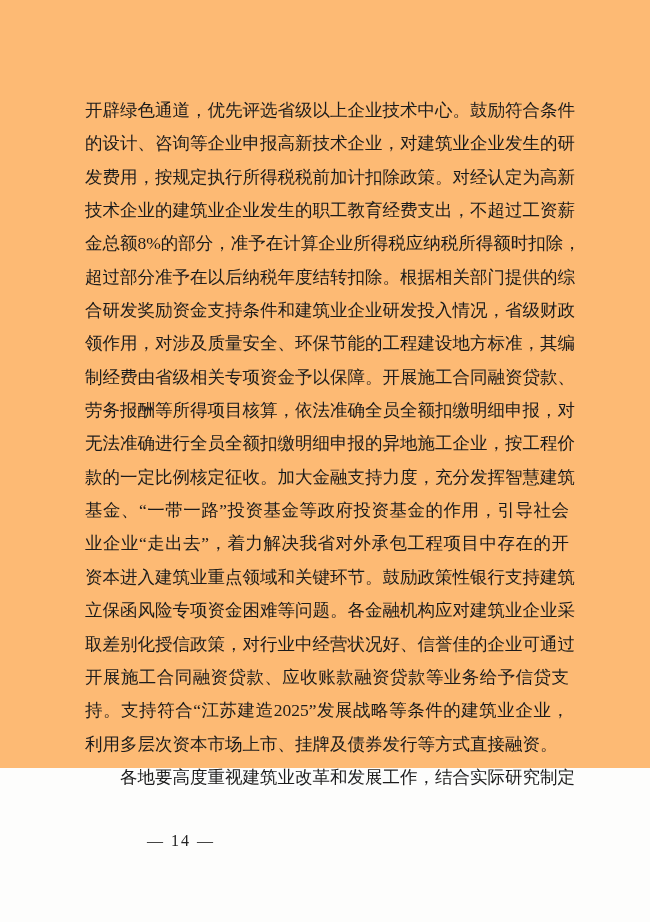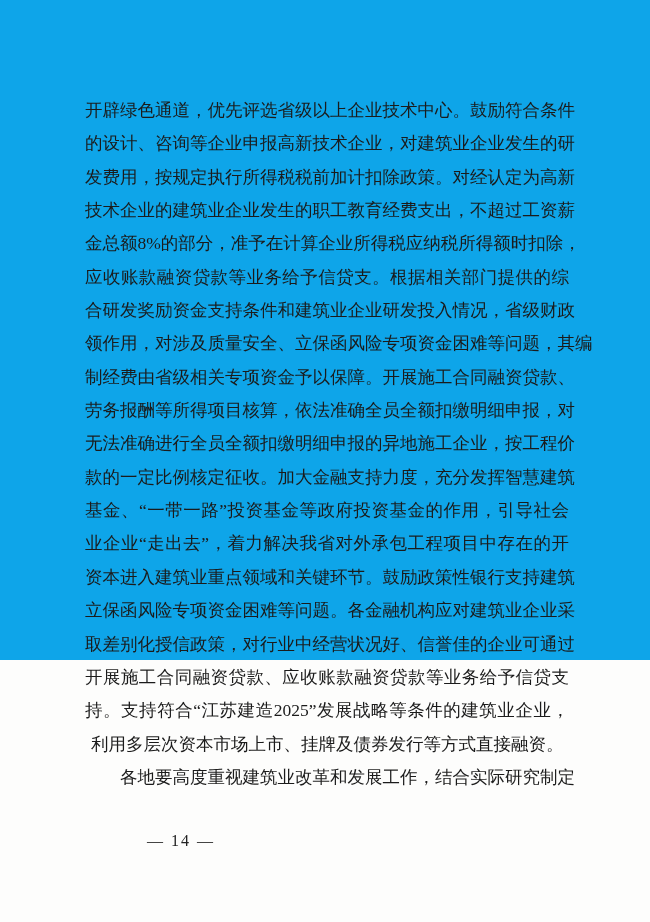--- a/index.html
+++ b/index.html
@@ -9,22 +9,22 @@
   body {
     width: 650px;
     height: 922px;
     background: #fdfdfc;
     overflow: hidden;
     font-family: "Liberation Serif", "DejaVu Serif", serif;
   }
   .page {
     position: relative;
     width: 650px;
-    height: 660px;
-    background: #0ea5e9;
+    height: 768px;
+    background: #fdba74;
   }
   .text-block {
     position: absolute;
     left: 85px;
     top: 94px;
     width: 484px;
     color: #1b1b1b;
   }
   .line {
     font-size: 17.5px;
@@ -32,21 +32,20 @@
     height: 33.35px;
     white-space: nowrap;
     text-align: justify;
     text-align-last: justify;
     text-justify: inter-character;
     overflow: visible;
   }
   .line.para-end {
     text-align: right;
     text-align-last: left;
-    margin-left: 6px;
   }
   .line.indent {
     text-indent: 2em;
   }
   .page-number {
     position: absolute;
     left: 99px;
     top: 830px;
     font-size: 16px;
     line-height: 22px;
@@ -58,23 +57,23 @@
 </head>
 <body>
 
 <div class="page">
   <div class="text-block">
     <div class="line">开辟绿色通道，优先评选省级以上企业技术中心。鼓励符合条件</div>
     <div class="line">的设计、咨询等企业申报高新技术企业，对建筑业企业发生的研</div>
     <div class="line">发费用，按规定执行所得税税前加计扣除政策。对经认定为高新</div>
     <div class="line">技术企业的建筑业企业发生的职工教育经费支出，不超过工资薪</div>
     <div class="line">金总额8%的部分，准予在计算企业所得税应纳税所得额时扣除，</div>
-    <div class="line">应收账款融资贷款等业务给予信贷支。根据相关部门提供的综</div>
+    <div class="line">超过部分准予在以后纳税年度结转扣除。根据相关部门提供的综</div>
     <div class="line">合研发奖励资金支持条件和建筑业企业研发投入情况，省级财政</div>
-    <div class="line">领作用，对涉及质量安全、立保函风险专项资金困难等问题，其编</div>
+    <div class="line">领作用，对涉及质量安全、环保节能的工程建设地方标准，其编</div>
     <div class="line">制经费由省级相关专项资金予以保障。开展施工合同融资贷款、</div>
     <div class="line">劳务报酬等所得项目核算，依法准确全员全额扣缴明细申报，对</div>
     <div class="line">无法准确进行全员全额扣缴明细申报的异地施工企业，按工程价</div>
     <div class="line">款的一定比例核定征收。加大金融支持力度，充分发挥智慧建筑</div>
     <div class="line">基金、“一带一路”投资基金等政府投资基金的作用，引导社会</div>
     <div class="line">业企业“走出去”，着力解决我省对外承包工程项目中存在的开</div>
     <div class="line">资本进入建筑业重点领域和关键环节。鼓励政策性银行支持建筑</div>
     <div class="line">立保函风险专项资金困难等问题。各金融机构应对建筑业企业采</div>
     <div class="line">取差别化授信政策，对行业中经营状况好、信誉佳的企业可通过</div>
     <div class="line">开展施工合同融资贷款、应收账款融资贷款等业务给予信贷支</div>

